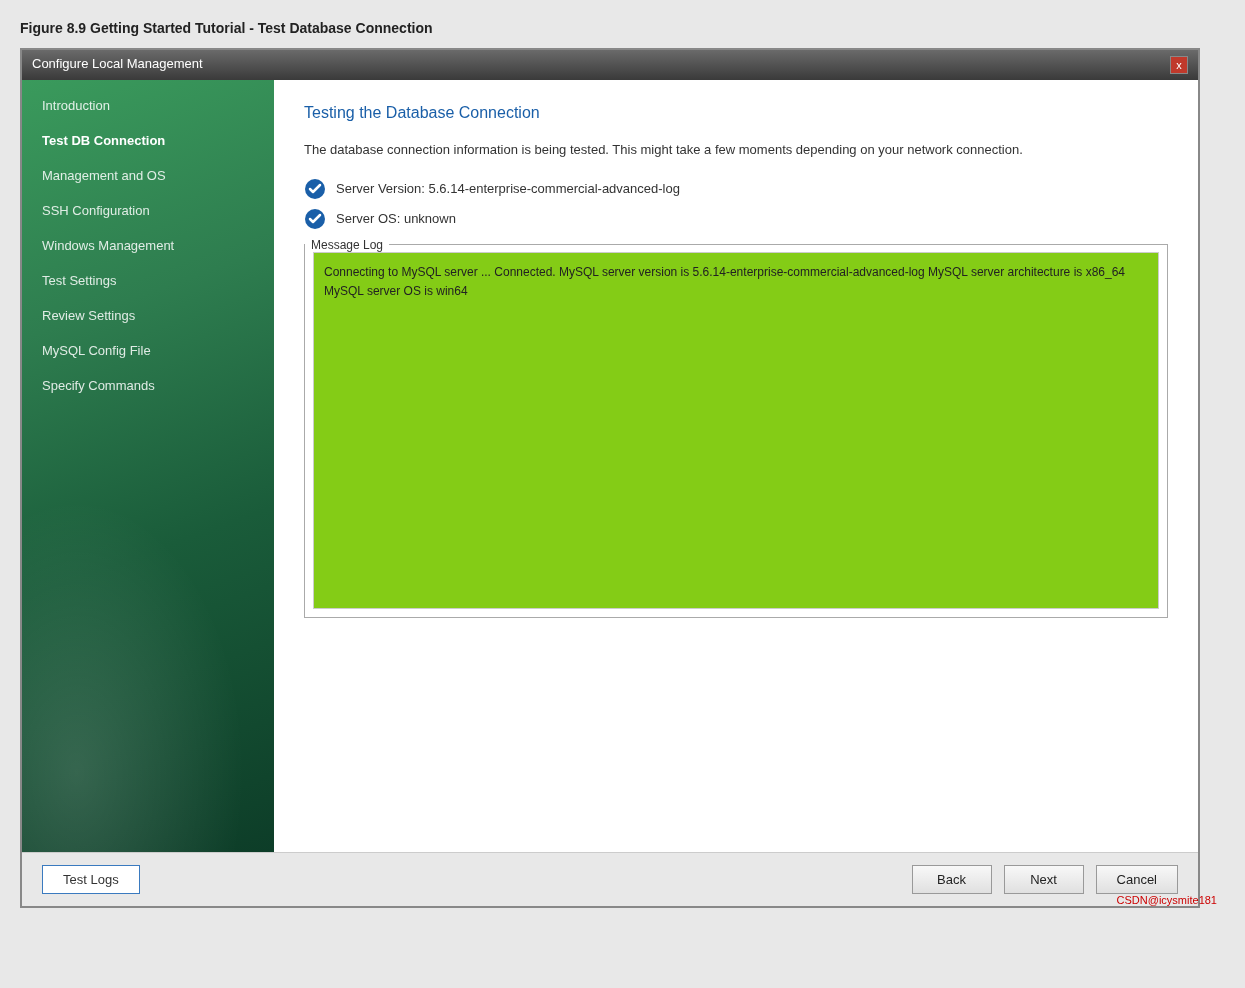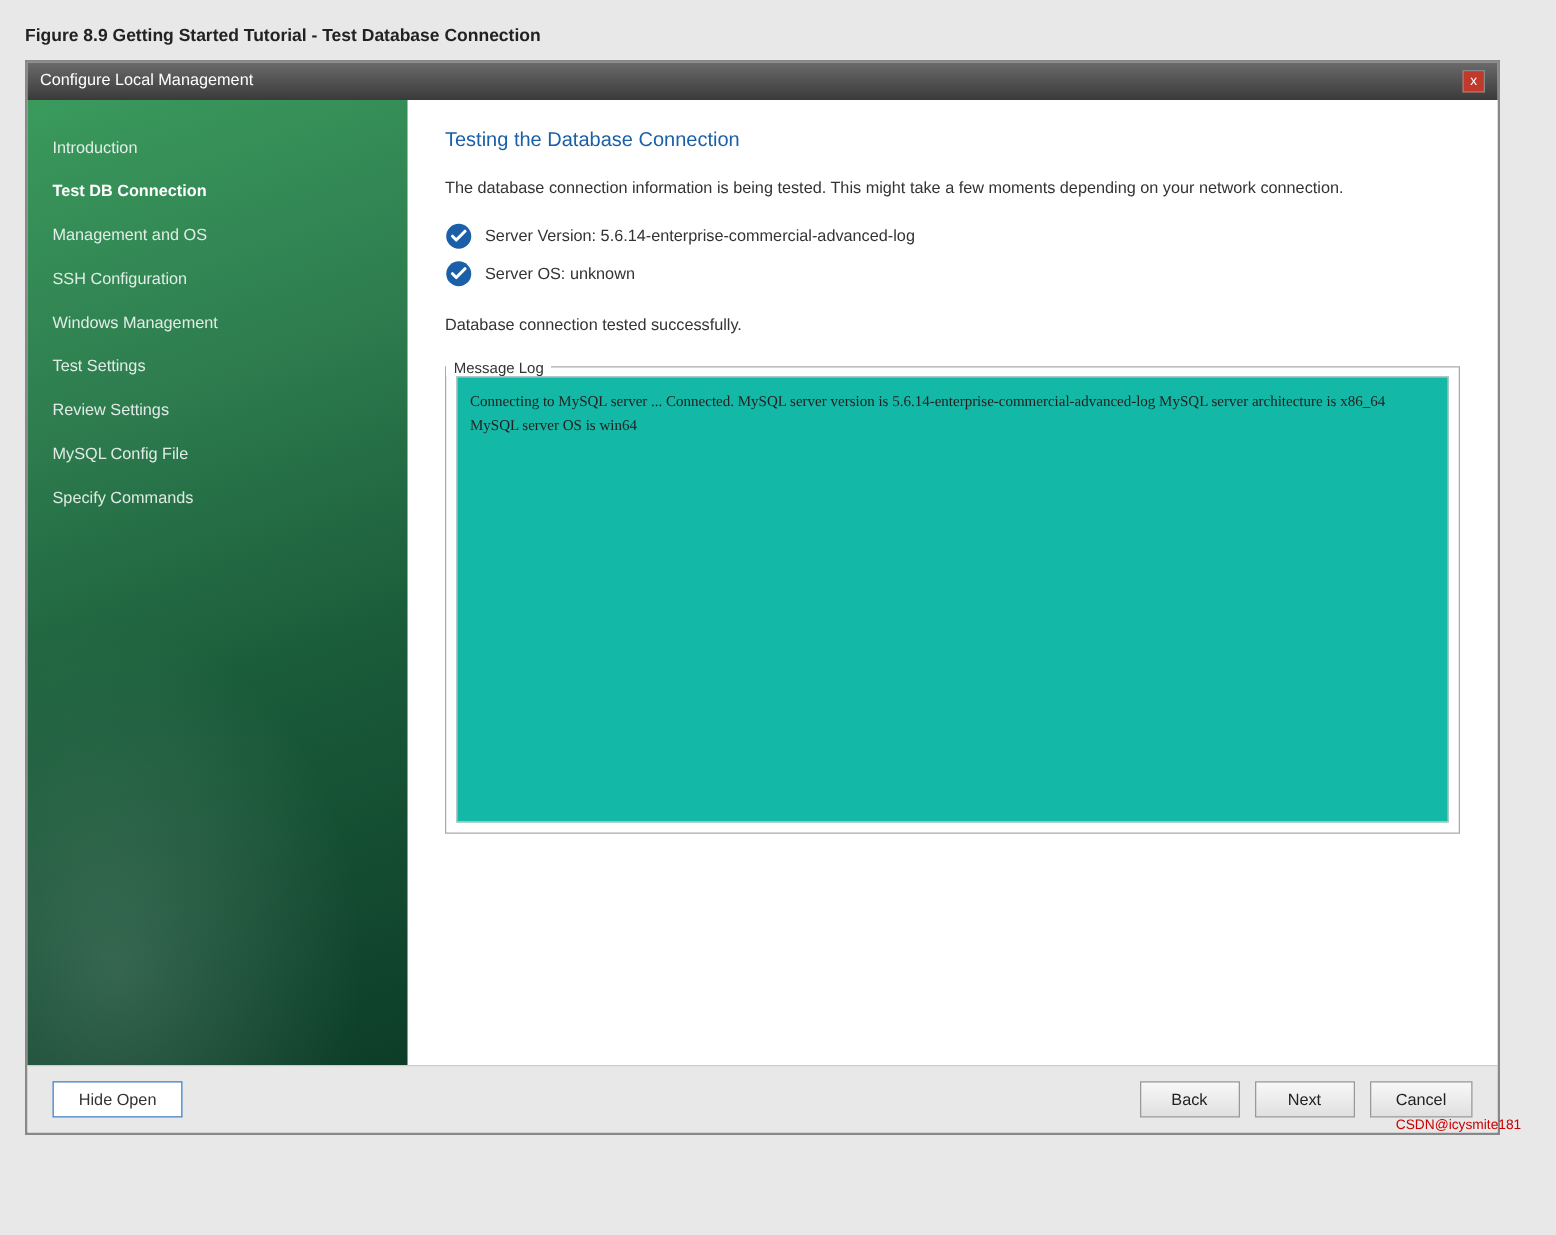--- a/index.html
+++ b/index.html
@@ -43,27 +43,27 @@
       display: flex;
       align-items: center;
       justify-content: center;
     }
     .dialog-body {
       display: flex;
       flex: 1;
     }
     
     .sidebar {
-      width: 304px;
+      width: 252px;
       background: linear-gradient(160deg, #3a9a5c 0%, #2e7d4f 30%, #1a5c3a 60%, #0d3d28 100%);
       position: relative;
       overflow: hidden;
       display: flex;
       flex-direction: column;
-      padding-top: 20px;
+      padding-top: 8px;
     }
     .sidebar::before {
       content: '';
       position: absolute;
       bottom: 0;
       left: -30px;
       right: 0;
       height: 400px;
       background: radial-gradient(ellipse at 30% 80%, rgba(255,255,255,0.15) 0%, transparent 60%);
       pointer-events: none;
@@ -125,25 +125,25 @@
       min-height: 320px;
       max-height: 380px;
     }
     .message-log-fieldset legend {
       font-size: 12px;
       color: #333;
       padding: 0 6px;
     }
     .log-area {
       flex: 1;
-      background: #14b8a6;
+      background: #84cc16;
       border: 1px solid #ccc;
       margin: 0 8px 8px 8px;
       padding: 10px;
-      font-family: Liberation Serif, serif;
+      font-family: Liberation Sans, sans-serif;
       font-size: 12px;
       color: #222;
       overflow-y: auto;
       line-height: 1.6;
       min-height: 300px;
     }
     
     .bottom-bar {
       background: #e8e8e8;
       border-top: 1px solid #ccc;
@@ -243,36 +243,35 @@
           <span>Server Version: 5.6.14-enterprise-commercial-advanced-log</span>
         </div>
         <div class="check-item">
           <svg class="check-icon" viewBox="0 0 22 22">
             <circle cx="11" cy="11" r="10" fill="#1a5fa8"></circle>
             <polyline points="6,11 9,14 16,7" fill="none" stroke="white" stroke-width="2.5" stroke-linecap="round" stroke-linejoin="round"></polyline>
           </svg>
           <span>Server OS: unknown</span>
         </div>
 
-        <p class="success-text">Database connection tested successfully.</p>
 
         <fieldset class="message-log-fieldset">
           <legend>Message Log</legend>
           <div class="log-area" id="log-area">Connecting to MySQL server ...
 Connected.
 MySQL server version is 5.6.14-enterprise-commercial-advanced-log
 MySQL server architecture is x86_64
 MySQL server OS is win64</div>
         </fieldset>
       </div>
     </div>
 
     <div class="bottom-bar">
       <div class="bottom-left">
-        <button class="btn btn-outline">Hide Open</button>
+        <button class="btn btn-outline">Test Logs</button>
       </div>
       <div class="bottom-right">
         <button class="btn">Back</button>
         <button class="btn">Next</button>
         <button class="btn">Cancel</button>
       </div>
     </div>
   </div>
   <span class="watermark">CSDN@icysmite181</span>
 </div>

